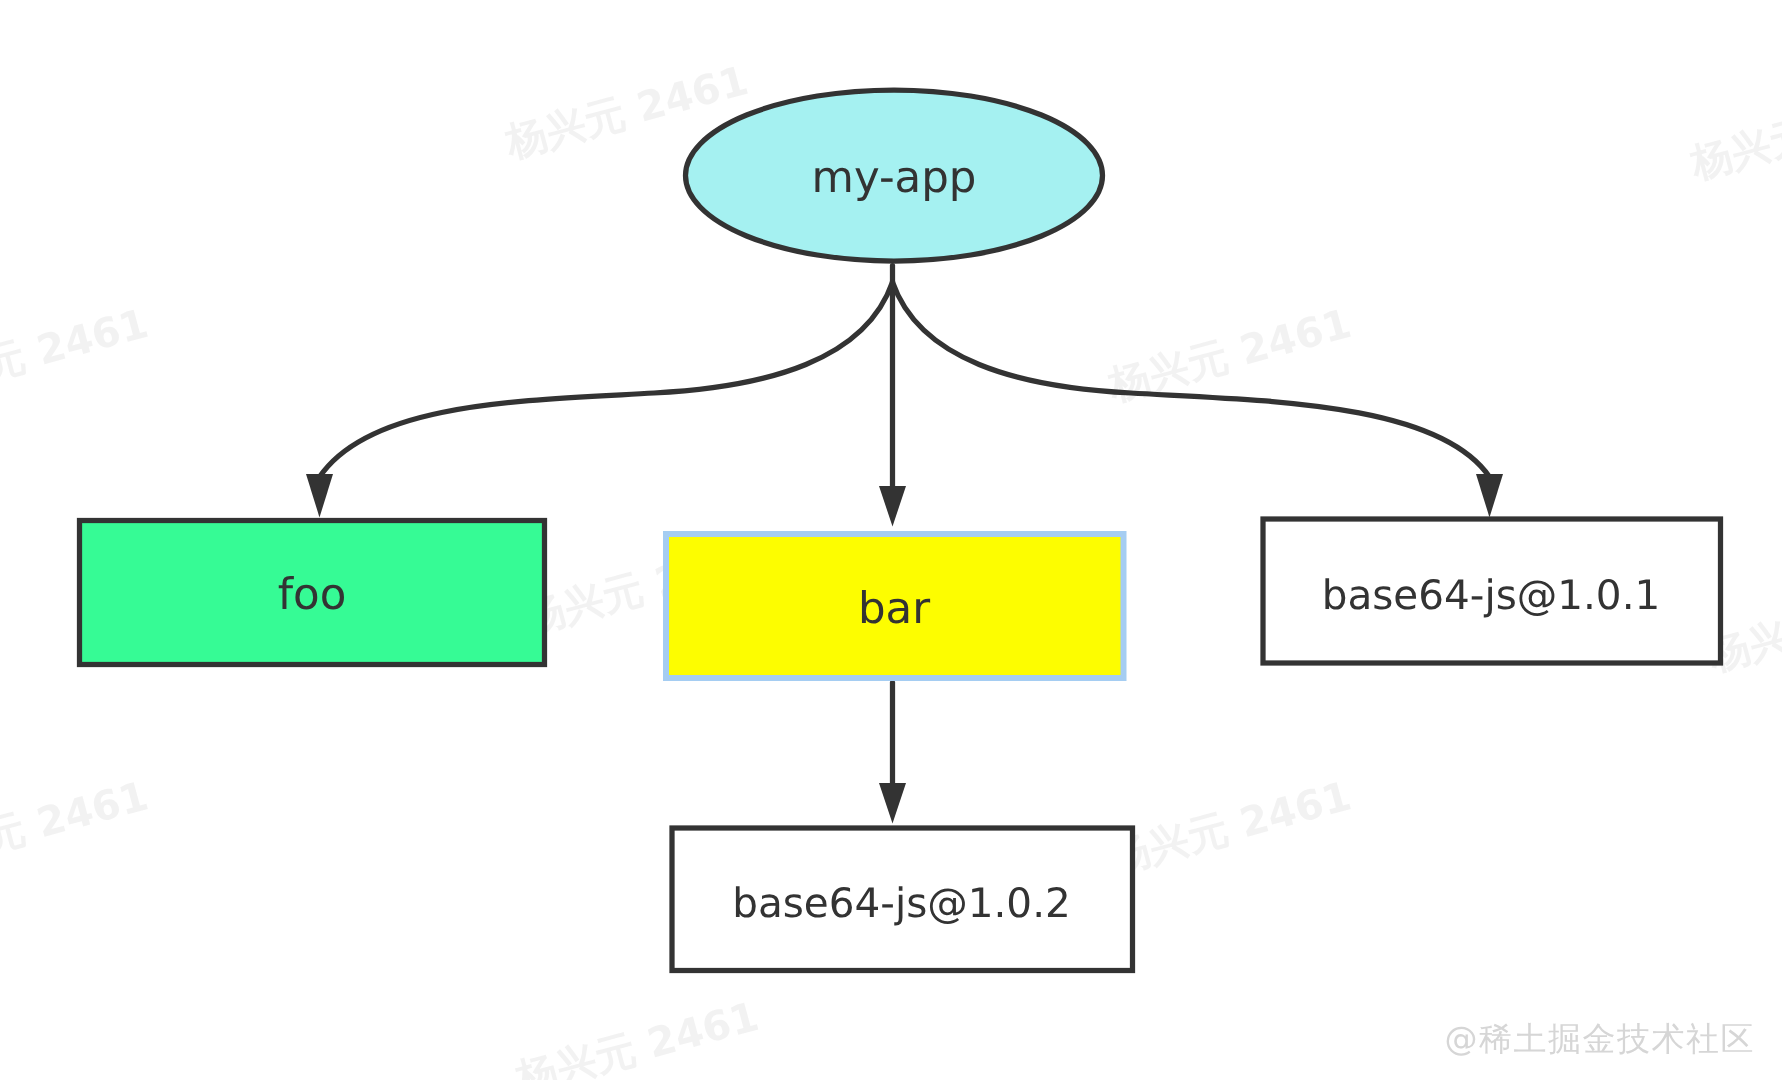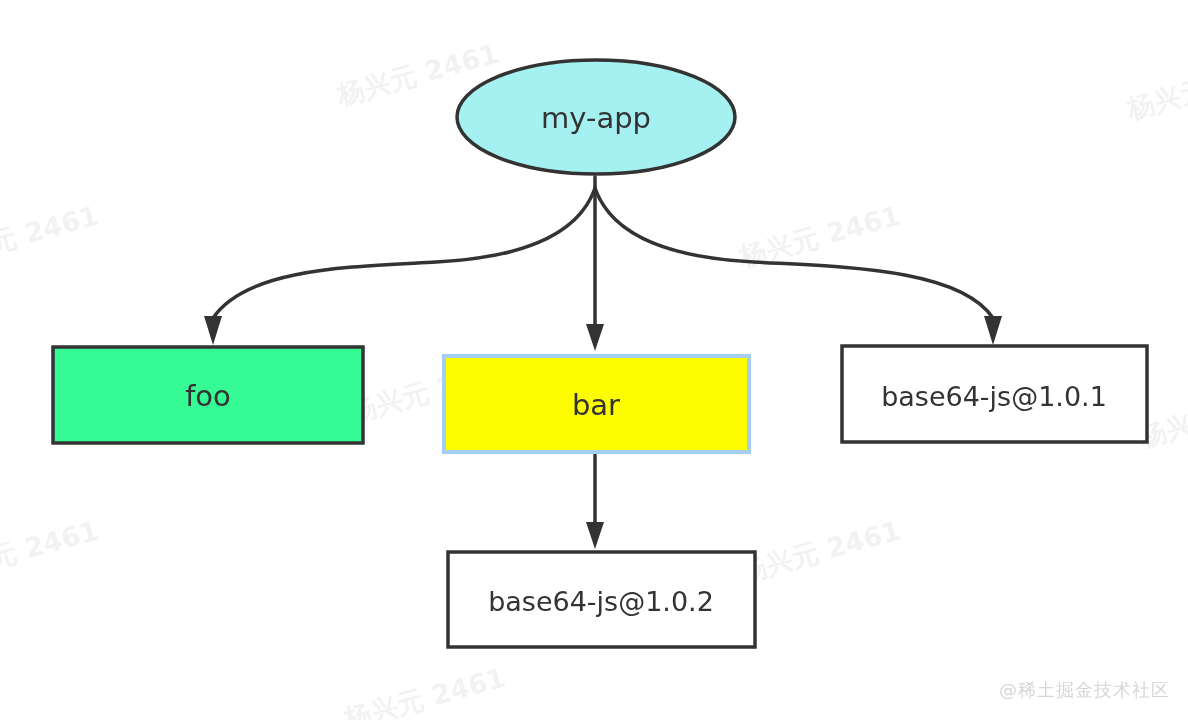--- a/index.html
+++ b/index.html
@@ -28,21 +28,21 @@
     color: rgba(110, 110, 110, 0.085);
     transform: rotate(-15deg);
     transform-origin: left center;
     pointer-events: none;
     user-select: none;
   }
   .attribution {
     position: absolute;
     right: 18px;
     top: 678px;
-    font-size: 18px;
+    font-size: 22px;
     color: #d6d6d6;
     letter-spacing: 1px;
   }
 </style>
 </head>
 <body>
 
 <div class="canvas">
 
   <div class="watermark" style="left:338px;  top:78px;">杨兴元 2461</div>

